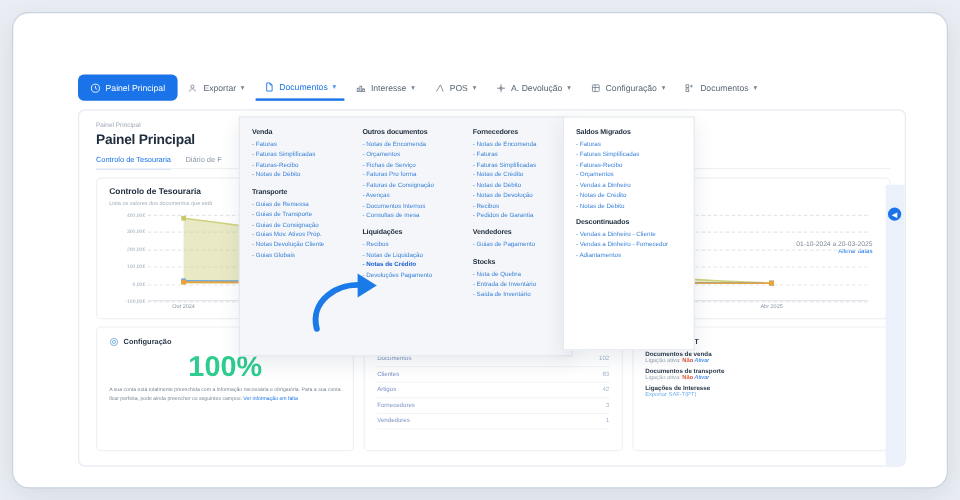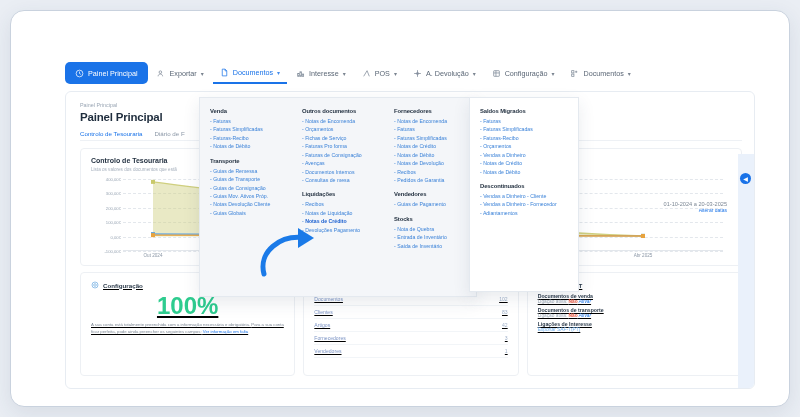--- a/index.html
+++ b/index.html
@@ -79,21 +79,21 @@
   .date-range .dr-link { font-size: 5px; color: #1a73e8; }
 
   .plot { position: absolute; left: 42px; top: 30px; width: 600px; height: 72px; }
   .gridline { position: absolute; left: 0; width: 100%; height: 0; border-top: 1px dashed #e3e7ec; }
   .ylab { position: absolute; right: 602px; font-size: 4.2px; color: #9aa6b4; white-space: nowrap; transform: translateY(-50%); }
   .axis-x { position: absolute; left: 0; bottom: 0; width: 100%; height: 1px; background: #e3e7ec; }
   .xlab { position: absolute; top: 74px; font-size: 4.6px; color: #8b97a6; transform: translateX(-50%); white-space: nowrap; }
   .plot svg { position: absolute; inset: 0; width: 100%; height: 100%; overflow: visible; }
 
   
-  .cards { position: absolute; left: 14px; top: 180px; width: 662px; height: 104px; display: flex; gap: 8px; text-decoration: underline; }
+  .cards { position: absolute; left: 14px; top: 180px; width: 662px; height: 104px; display: flex; gap: 8px; }
   .card { flex: 1; border: 1px solid #edf0f4; border-radius: 4px; background: #fff; padding: 8px 10px; position: relative; }
   .card-head { display: flex; align-items: center; gap: 4px; font-size: 6.2px; font-weight: bold; color: #2b3a4a; margin-bottom: 4px; }
   .card-head .ci { width: 8px; height: 8px; flex: 0 0 auto; }
   .card-head .ci svg { width: 8px; height: 8px; display: block; }
   .big-pct { text-align: center; font-size: 24px; font-weight: bold; color: #2ecc8f; line-height: 1.05; margin: 2px 0 4px; }
   .cfg-text { font-size: 4.3px; color: #7c8794; line-height: 1.55; }
   .cfg-text .lnk { color: #1a73e8; }
   .usage-row { display: flex; justify-content: space-between; align-items: center; font-size: 5.1px; color: #7b93c4; padding: 3px 0; border-bottom: 1px solid #f2f5f8; }
   .usage-row .val { color: #9fb0c9; }
   .at-block { margin-bottom: 3px; }

